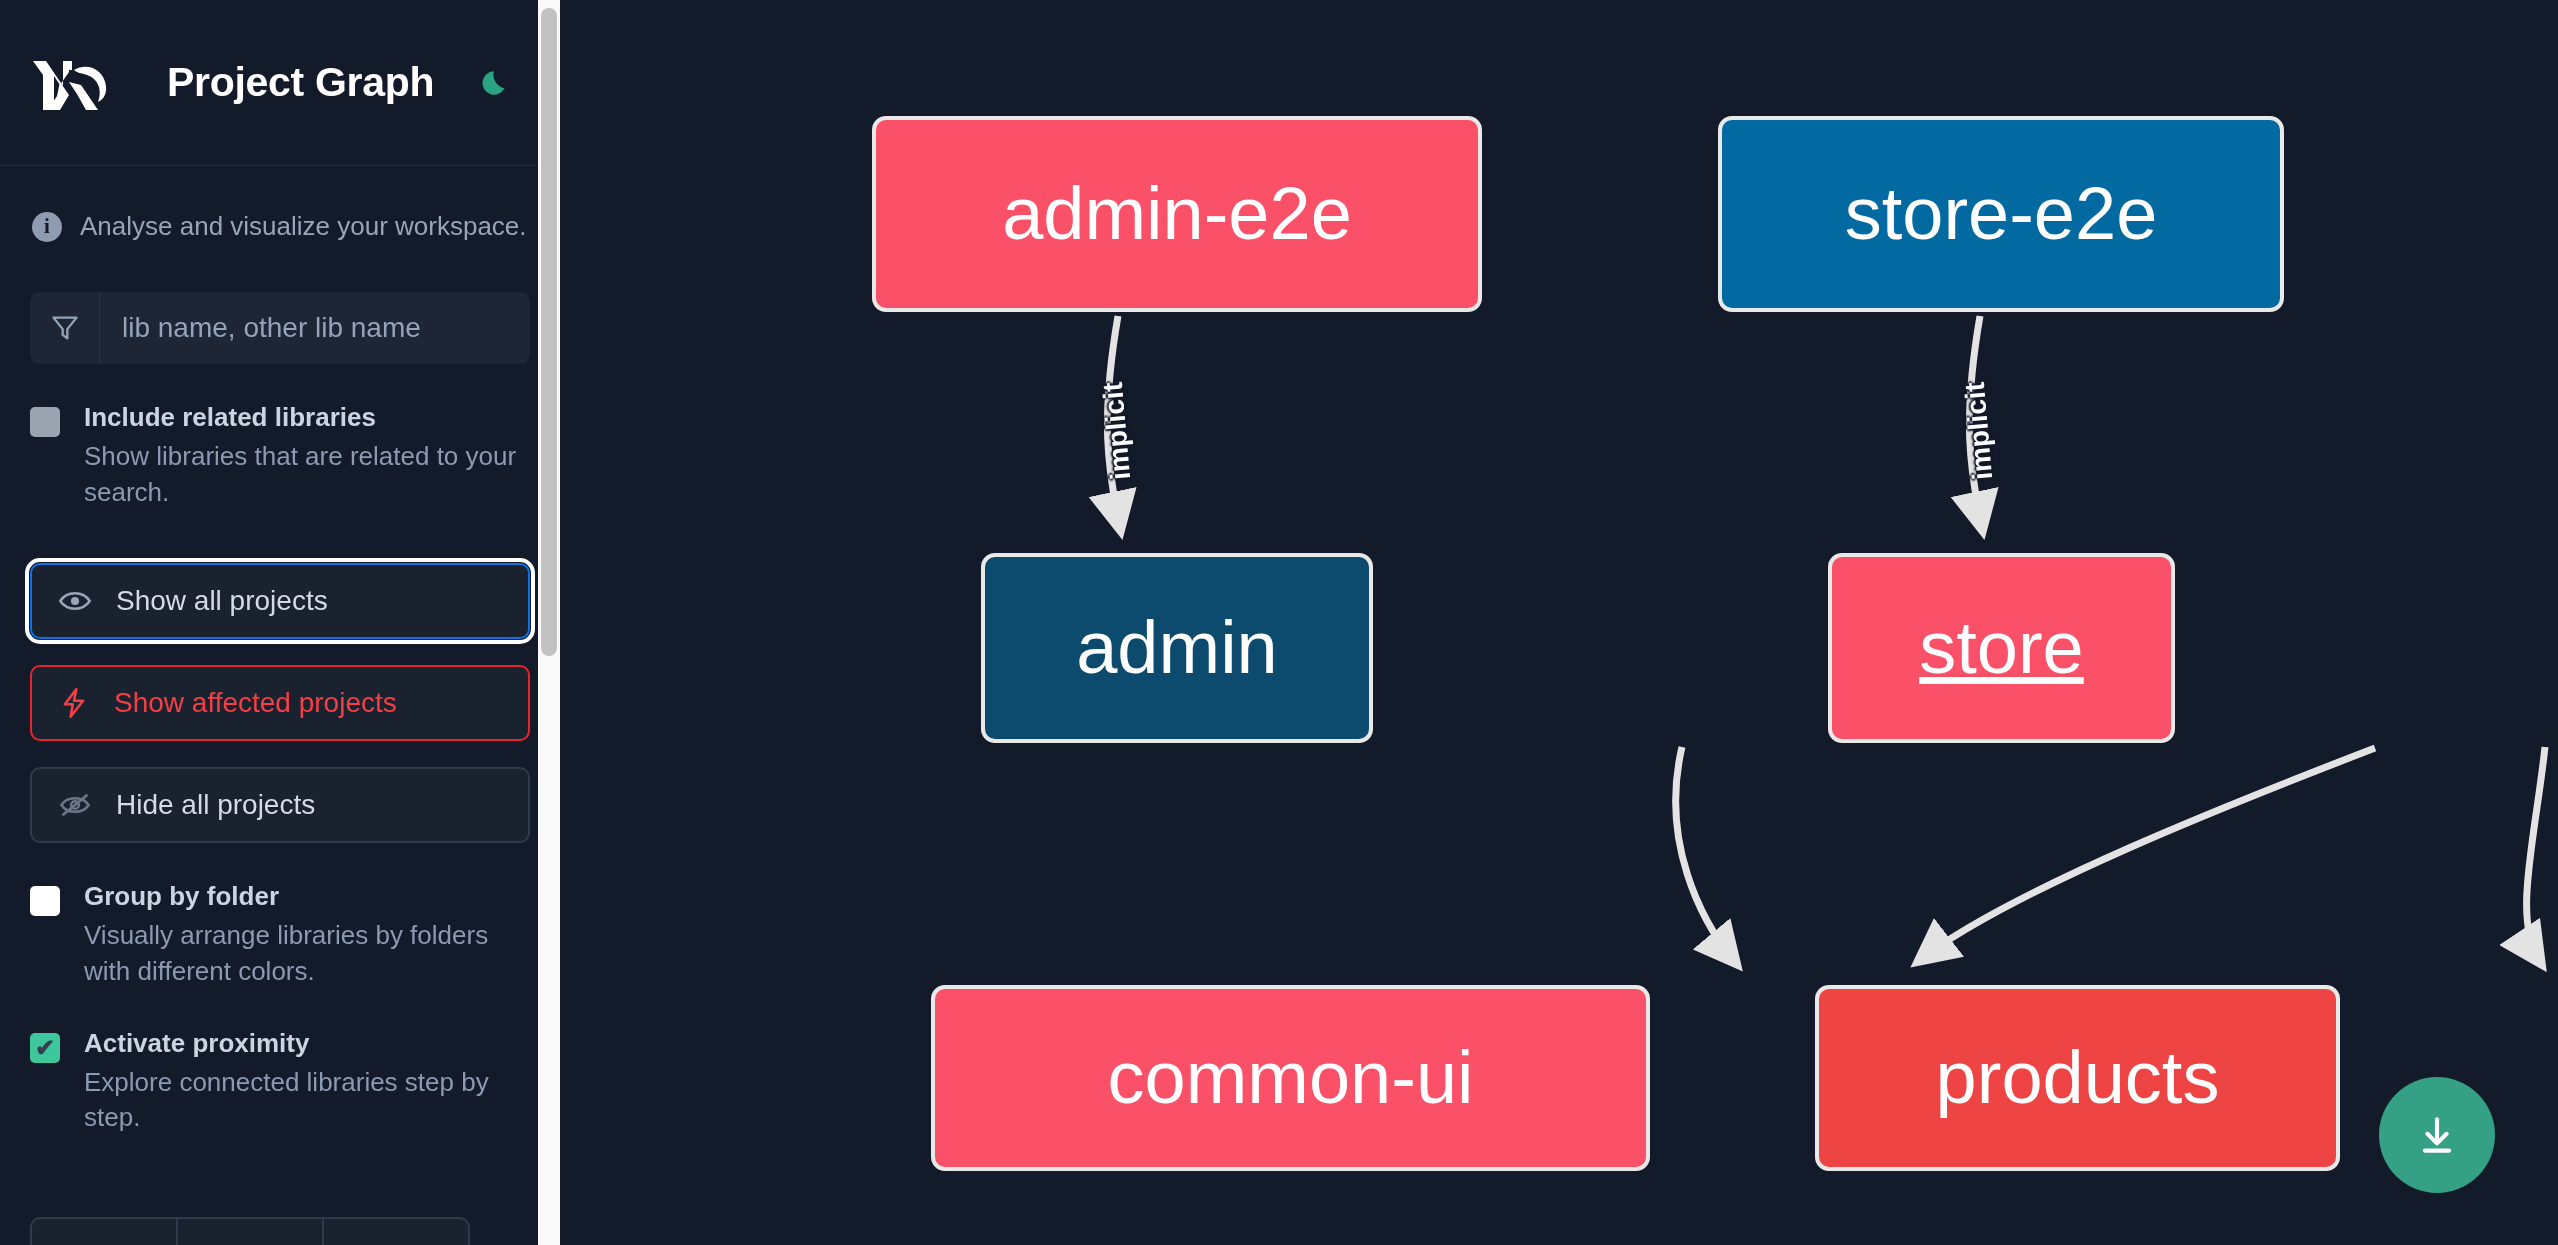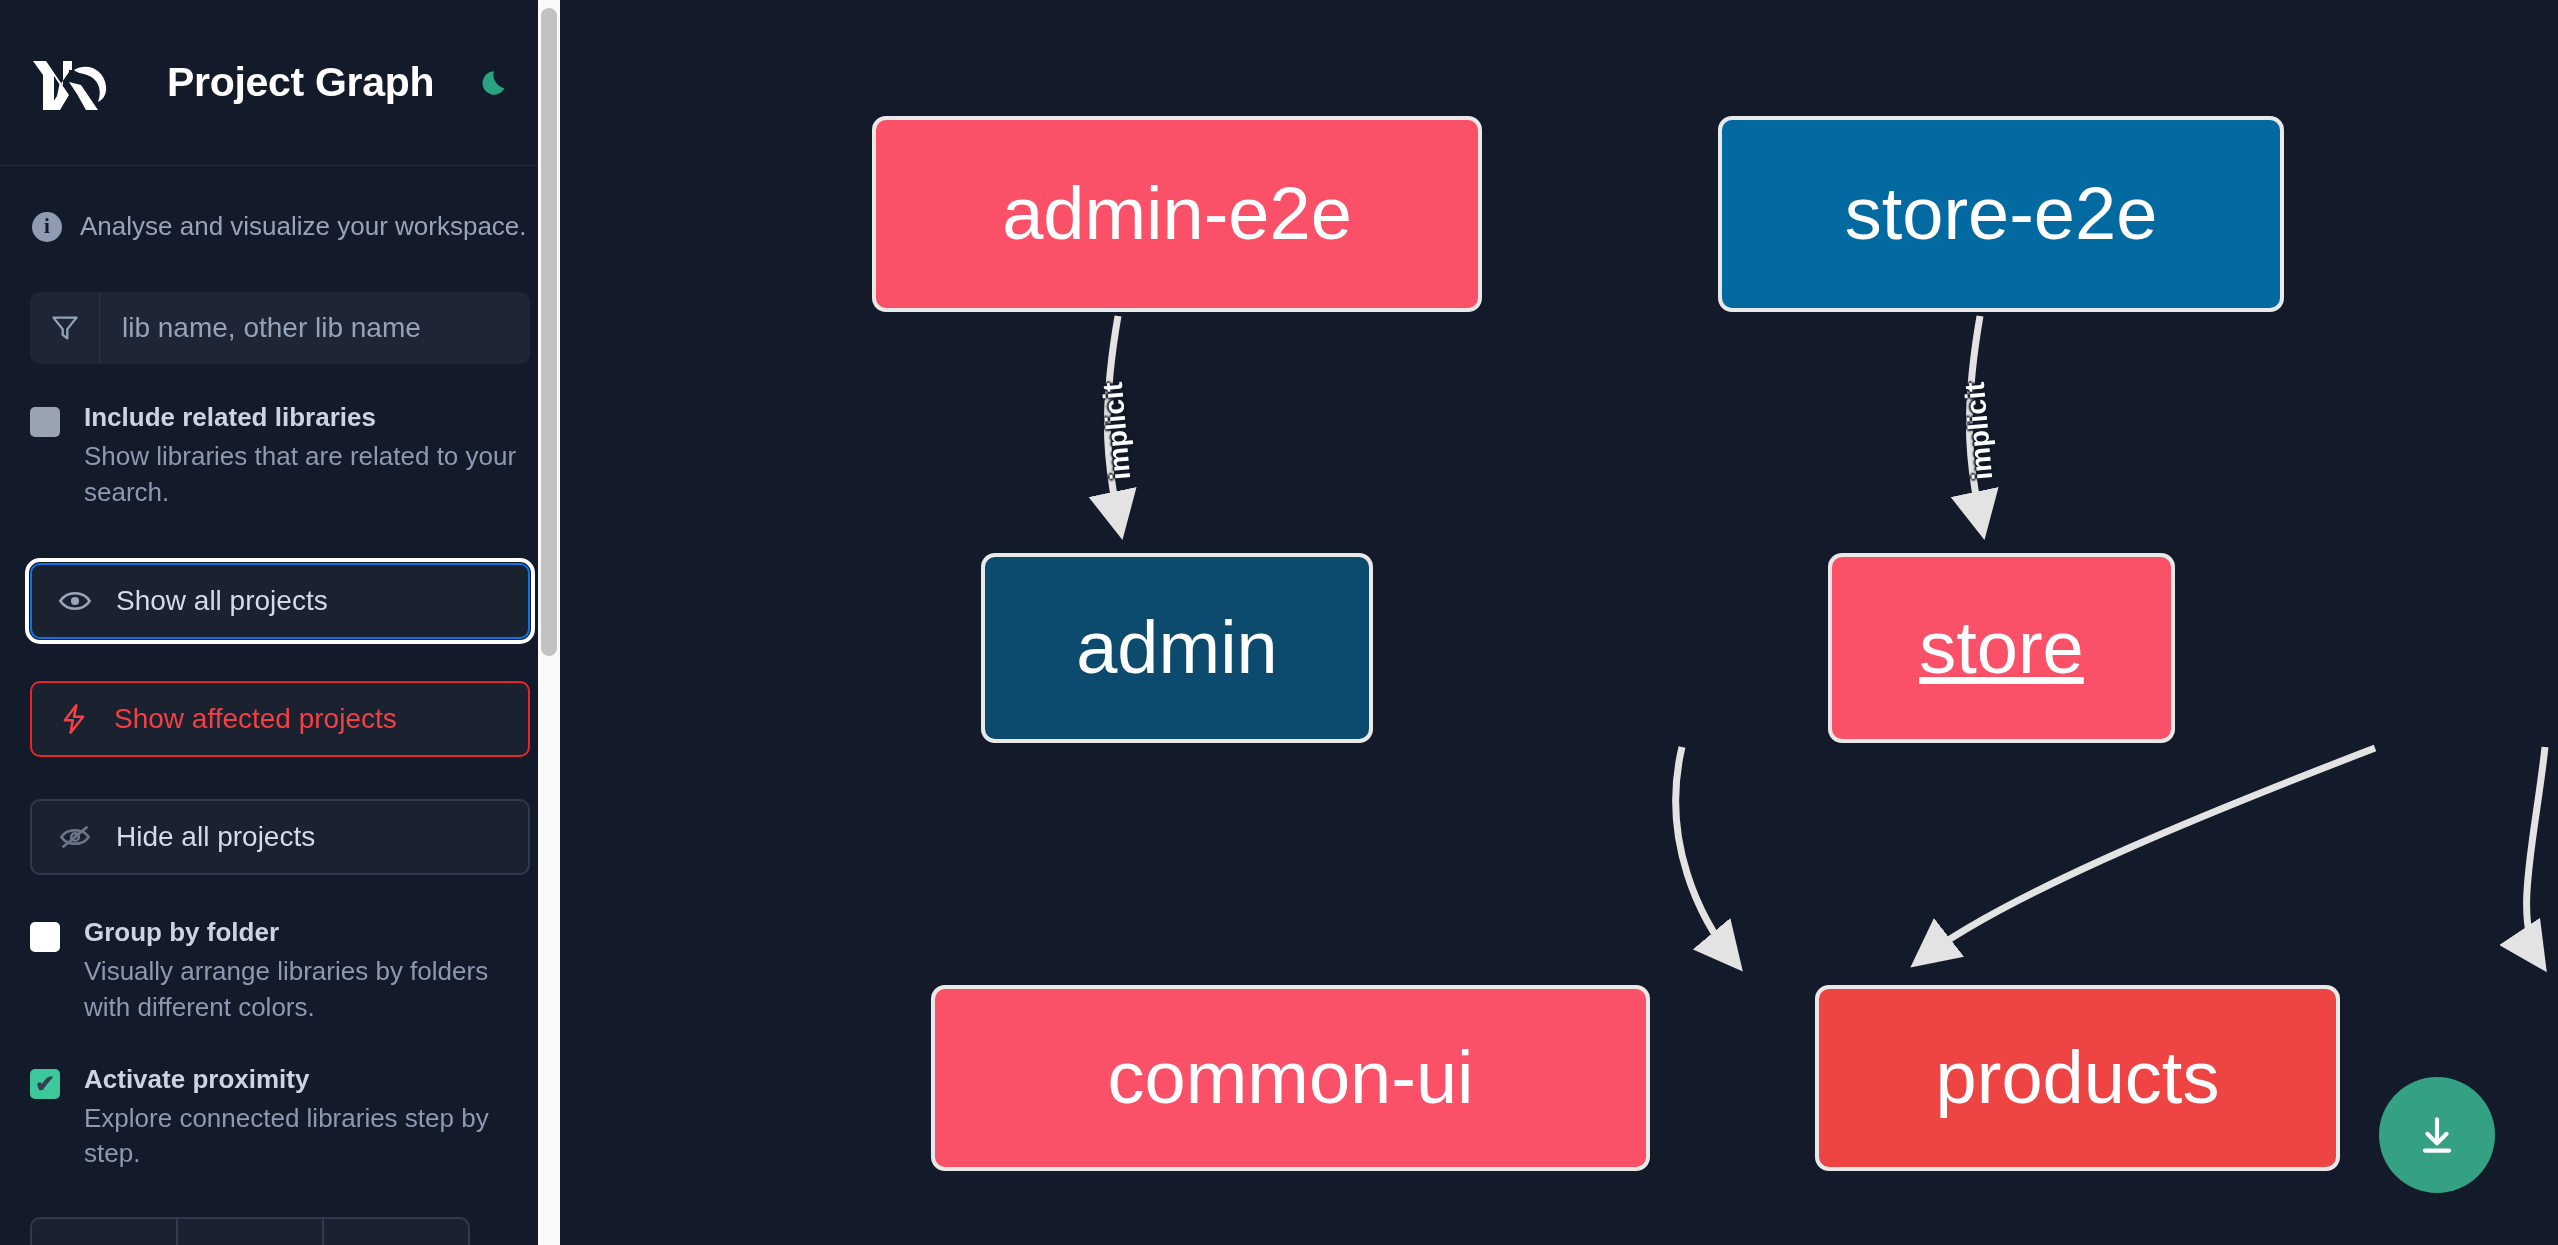--- a/index.html
+++ b/index.html
@@ -84,21 +84,21 @@
   .check-texts { margin-left: 24px; }
   .check-title { font-size: 26px; font-weight: bold; color: #cbd5e1; }
   .check-desc  { font-size: 26px; color: #8c9ab1; line-height: 1.38; margin-top: 6px; max-width: 435px; }
 
   .btn-group { margin-top: 52px; }
   .gbtn {
     height: 76px; border-radius: 10px;
     background: #1a2230;
     display: flex; align-items: center;
     padding-left: 26px; gap: 24px;
-    margin-bottom: 42px; cursor: pointer;
+    margin-bottom: 26px; cursor: pointer;
   }
   .gbtn span { font-size: 28px; }
   .gbtn.primary  { border: 2px solid #0b72e8; outline: 4px solid #ffffff; outline-offset: 1px; }
   .gbtn.primary span  { color: #d4dbe6; }
   .gbtn.danger   { border: 2px solid #e8252a; background: #1a2230; }
   .gbtn.danger span   { color: #f43f44; }
   .gbtn.neutral  { border: 2px solid #2f3a4c; }
   .gbtn.neutral span  { color: #d4dbe6; }
 
   .seg-peek {

